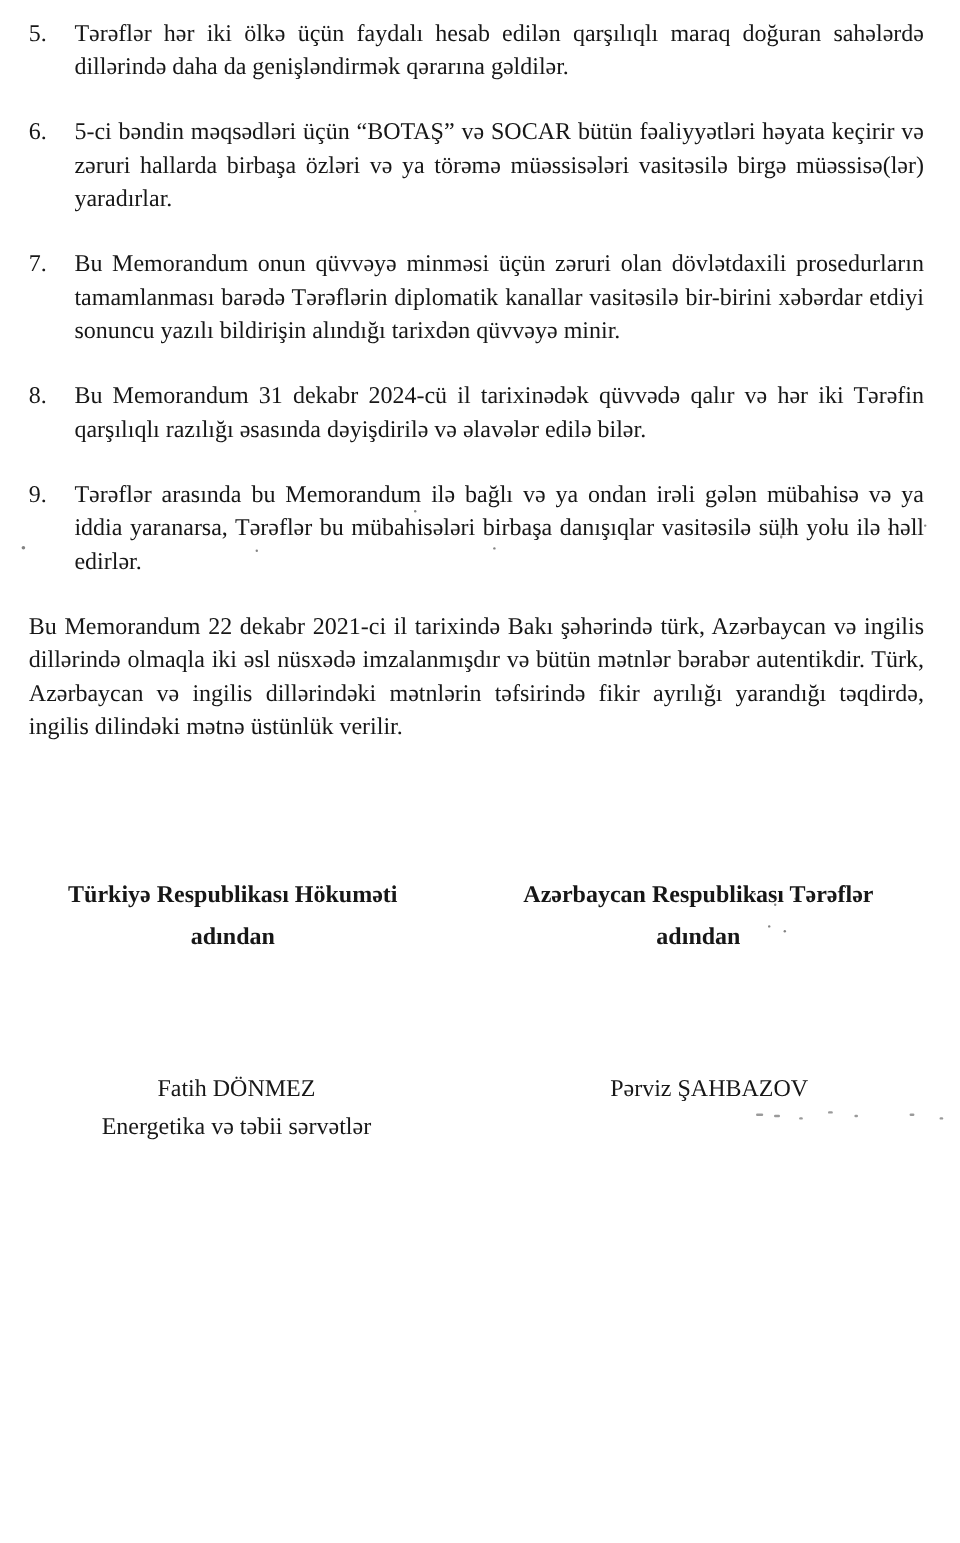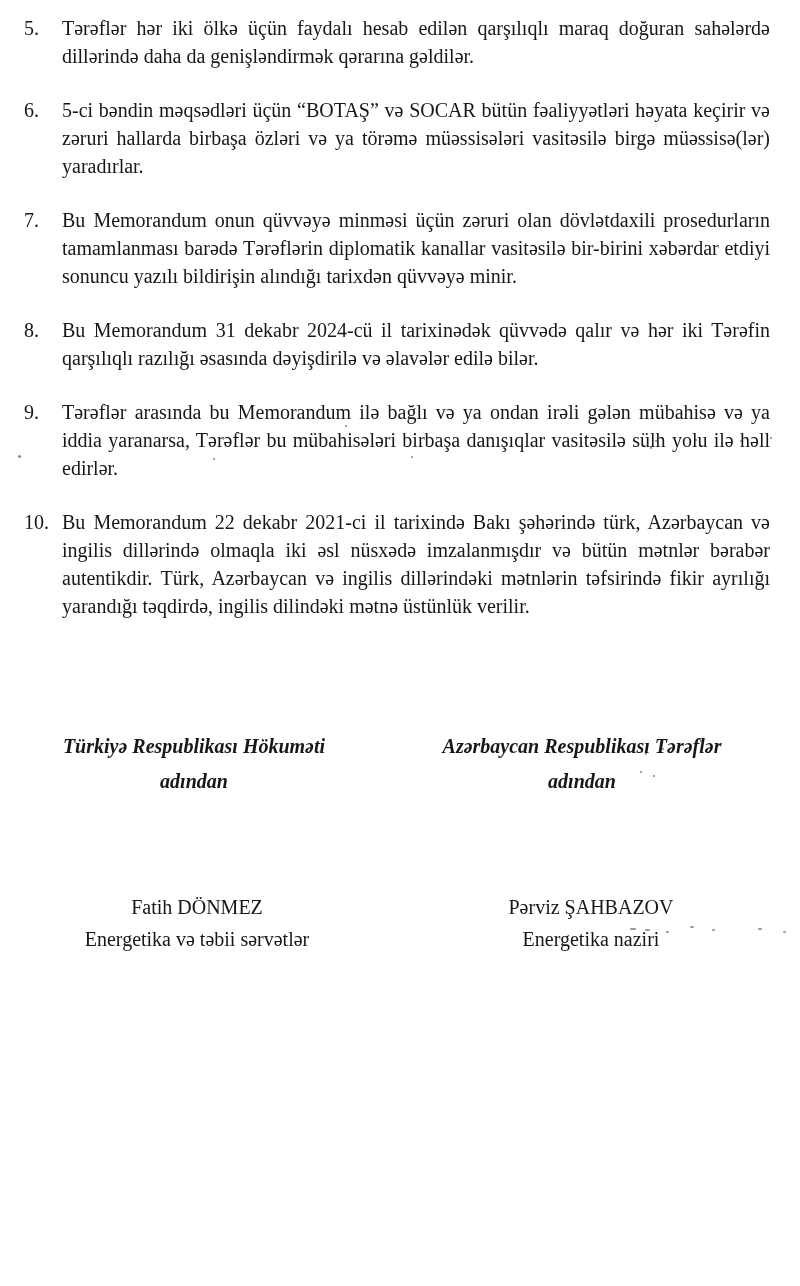--- a/index.html
+++ b/index.html
@@ -28,21 +28,20 @@
   .clause-num {
     flex: 0 0 38px;
   }
   .clause-text {
     flex: 1;
     text-align: justify;
   }
   .signatures {
     display: flex;
     margin-top: 112px;
-    font-style: italic;
   }
   .sig-col {
     flex: 1;
     text-align: center;
     font-size: 20px;
     line-height: 28px;
     font-weight: bold;
   }
   .sig-col.right {
     padding-right: 24px;
@@ -102,21 +101,20 @@
       <div class="clause-num">8.</div>
       <div class="clause-text">Bu Memorandum 31 dekabr 2024-cü il tarixinədək qüvvədə qalır və hər iki Tərəfin qarşılıqlı razılığı əsasında dəyişdirilə və əlavələr edilə bilər.</div>
     </div>
 
     <div class="clause">
       <div class="clause-num">9.</div>
       <div class="clause-text">Tərəflər arasında bu Memorandum ilə bağlı və ya ondan irəli gələn mübahisə və ya iddia yaranarsa, Tərəflər bu mübahisələri birbaşa danışıqlar vasitəsilə sülh yolu ilə həll edirlər.</div>
     </div>
 
     <div class="clause">
-      <div class="clause-num">10.</div>
       <div class="clause-text">Bu Memorandum 22 dekabr 2021-ci il tarixində Bakı şəhərində türk, Azərbaycan və ingilis dillərində olmaqla iki əsl nüsxədə imzalanmışdır və bütün mətnlər bərabər autentikdir. Türk, Azərbaycan və ingilis dillərindəki mətnlərin təfsirində fikir ayrılığı yarandığı təqdirdə, ingilis dilindəki mətnə üstünlük verilir.</div>
     </div>
 
   </div>
 
   <div class="signatures">
     <div class="sig-col left">
       <div>Türkiyə Respublikası Hökuməti</div>
       <div class="on-behalf">adından</div>
     </div>
@@ -126,21 +124,20 @@
     </div>
   </div>
 
   <div class="names">
     <div class="name-col left">
       <div class="sig-name">Fatih DÖNMEZ</div>
       <div>Energetika və təbii sərvətlər</div>
     </div>
     <div class="name-col right">
       <div class="sig-name">Pərviz ŞAHBAZOV</div>
-      <div>Energetika naziri</div>
     </div>
   </div>
 
   <div class="noise" style="left:18px; top:455px; width:3px; height:3px;"></div>
   <div class="noise" style="left:213px; top:458px; width:2px; height:2px;"></div>
   <div class="noise" style="left:411px; top:456px; width:2px; height:2px;"></div>
   <div class="noise" style="left:617px; top:442px; width:2px; height:2px;"></div>
   <div class="noise" style="left:650px; top:446px; width:2px; height:3px;"></div>
   <div class="noise" style="left:655px; top:440px; width:2px; height:2px;"></div>
   <div class="noise" style="left:695px; top:439px; width:2px; height:2px;"></div>

